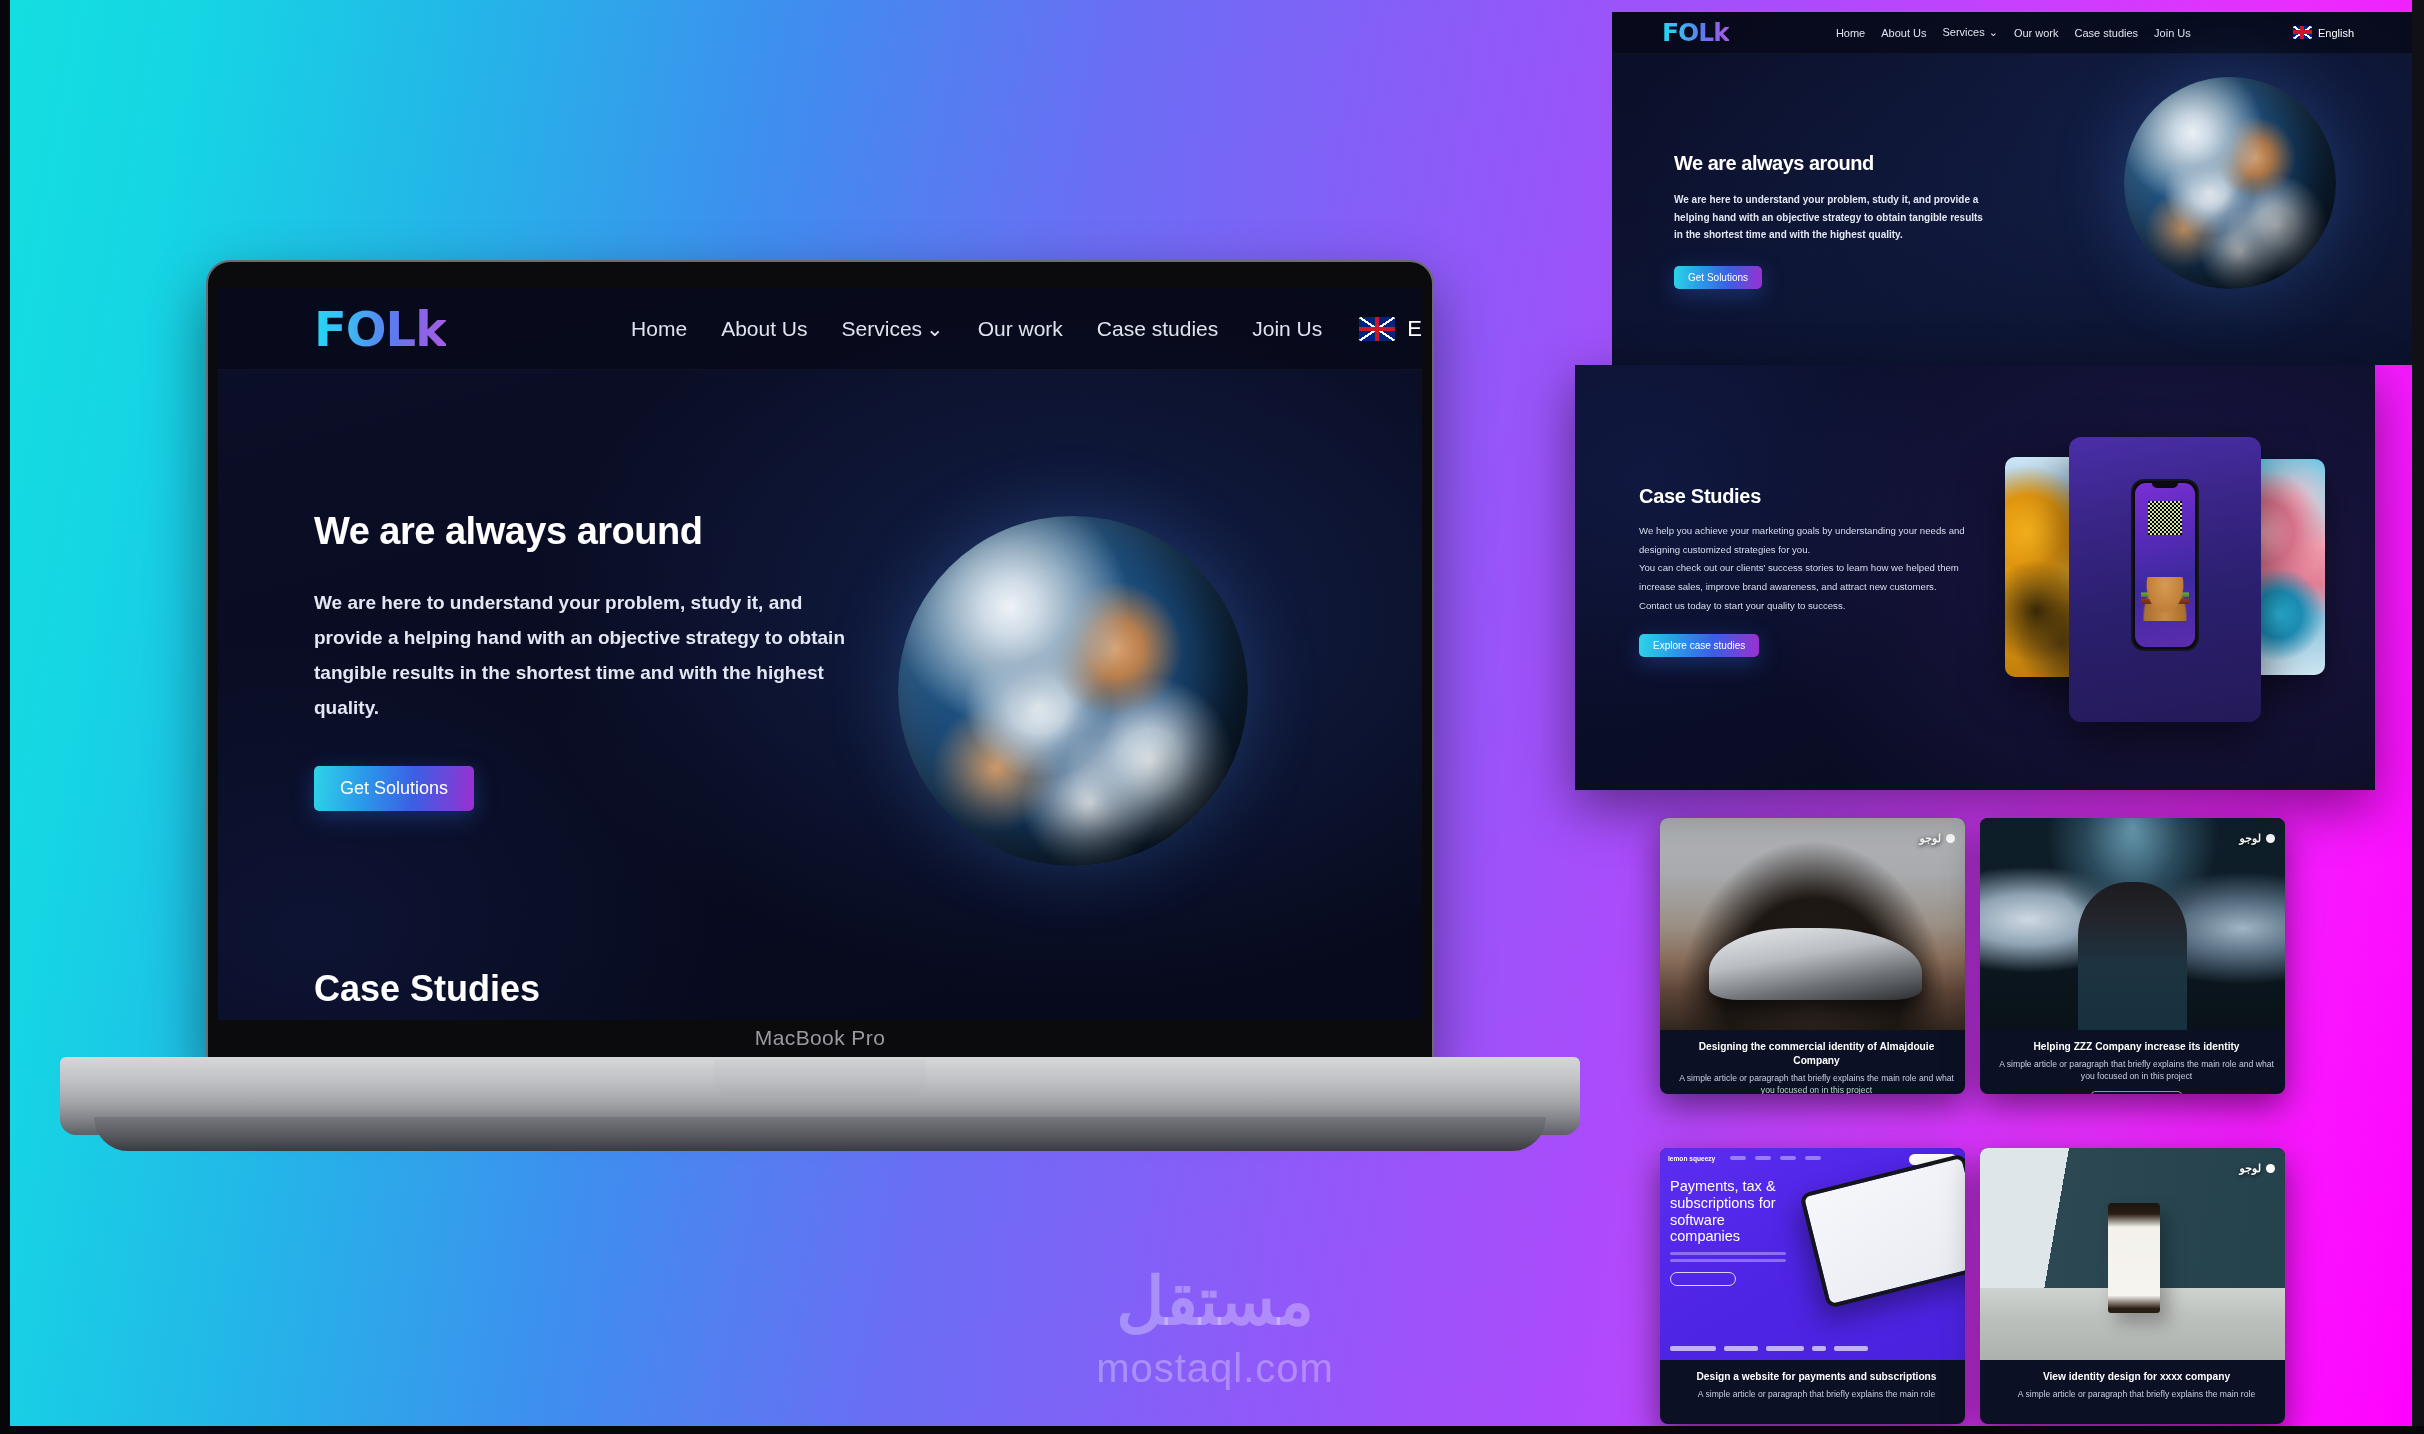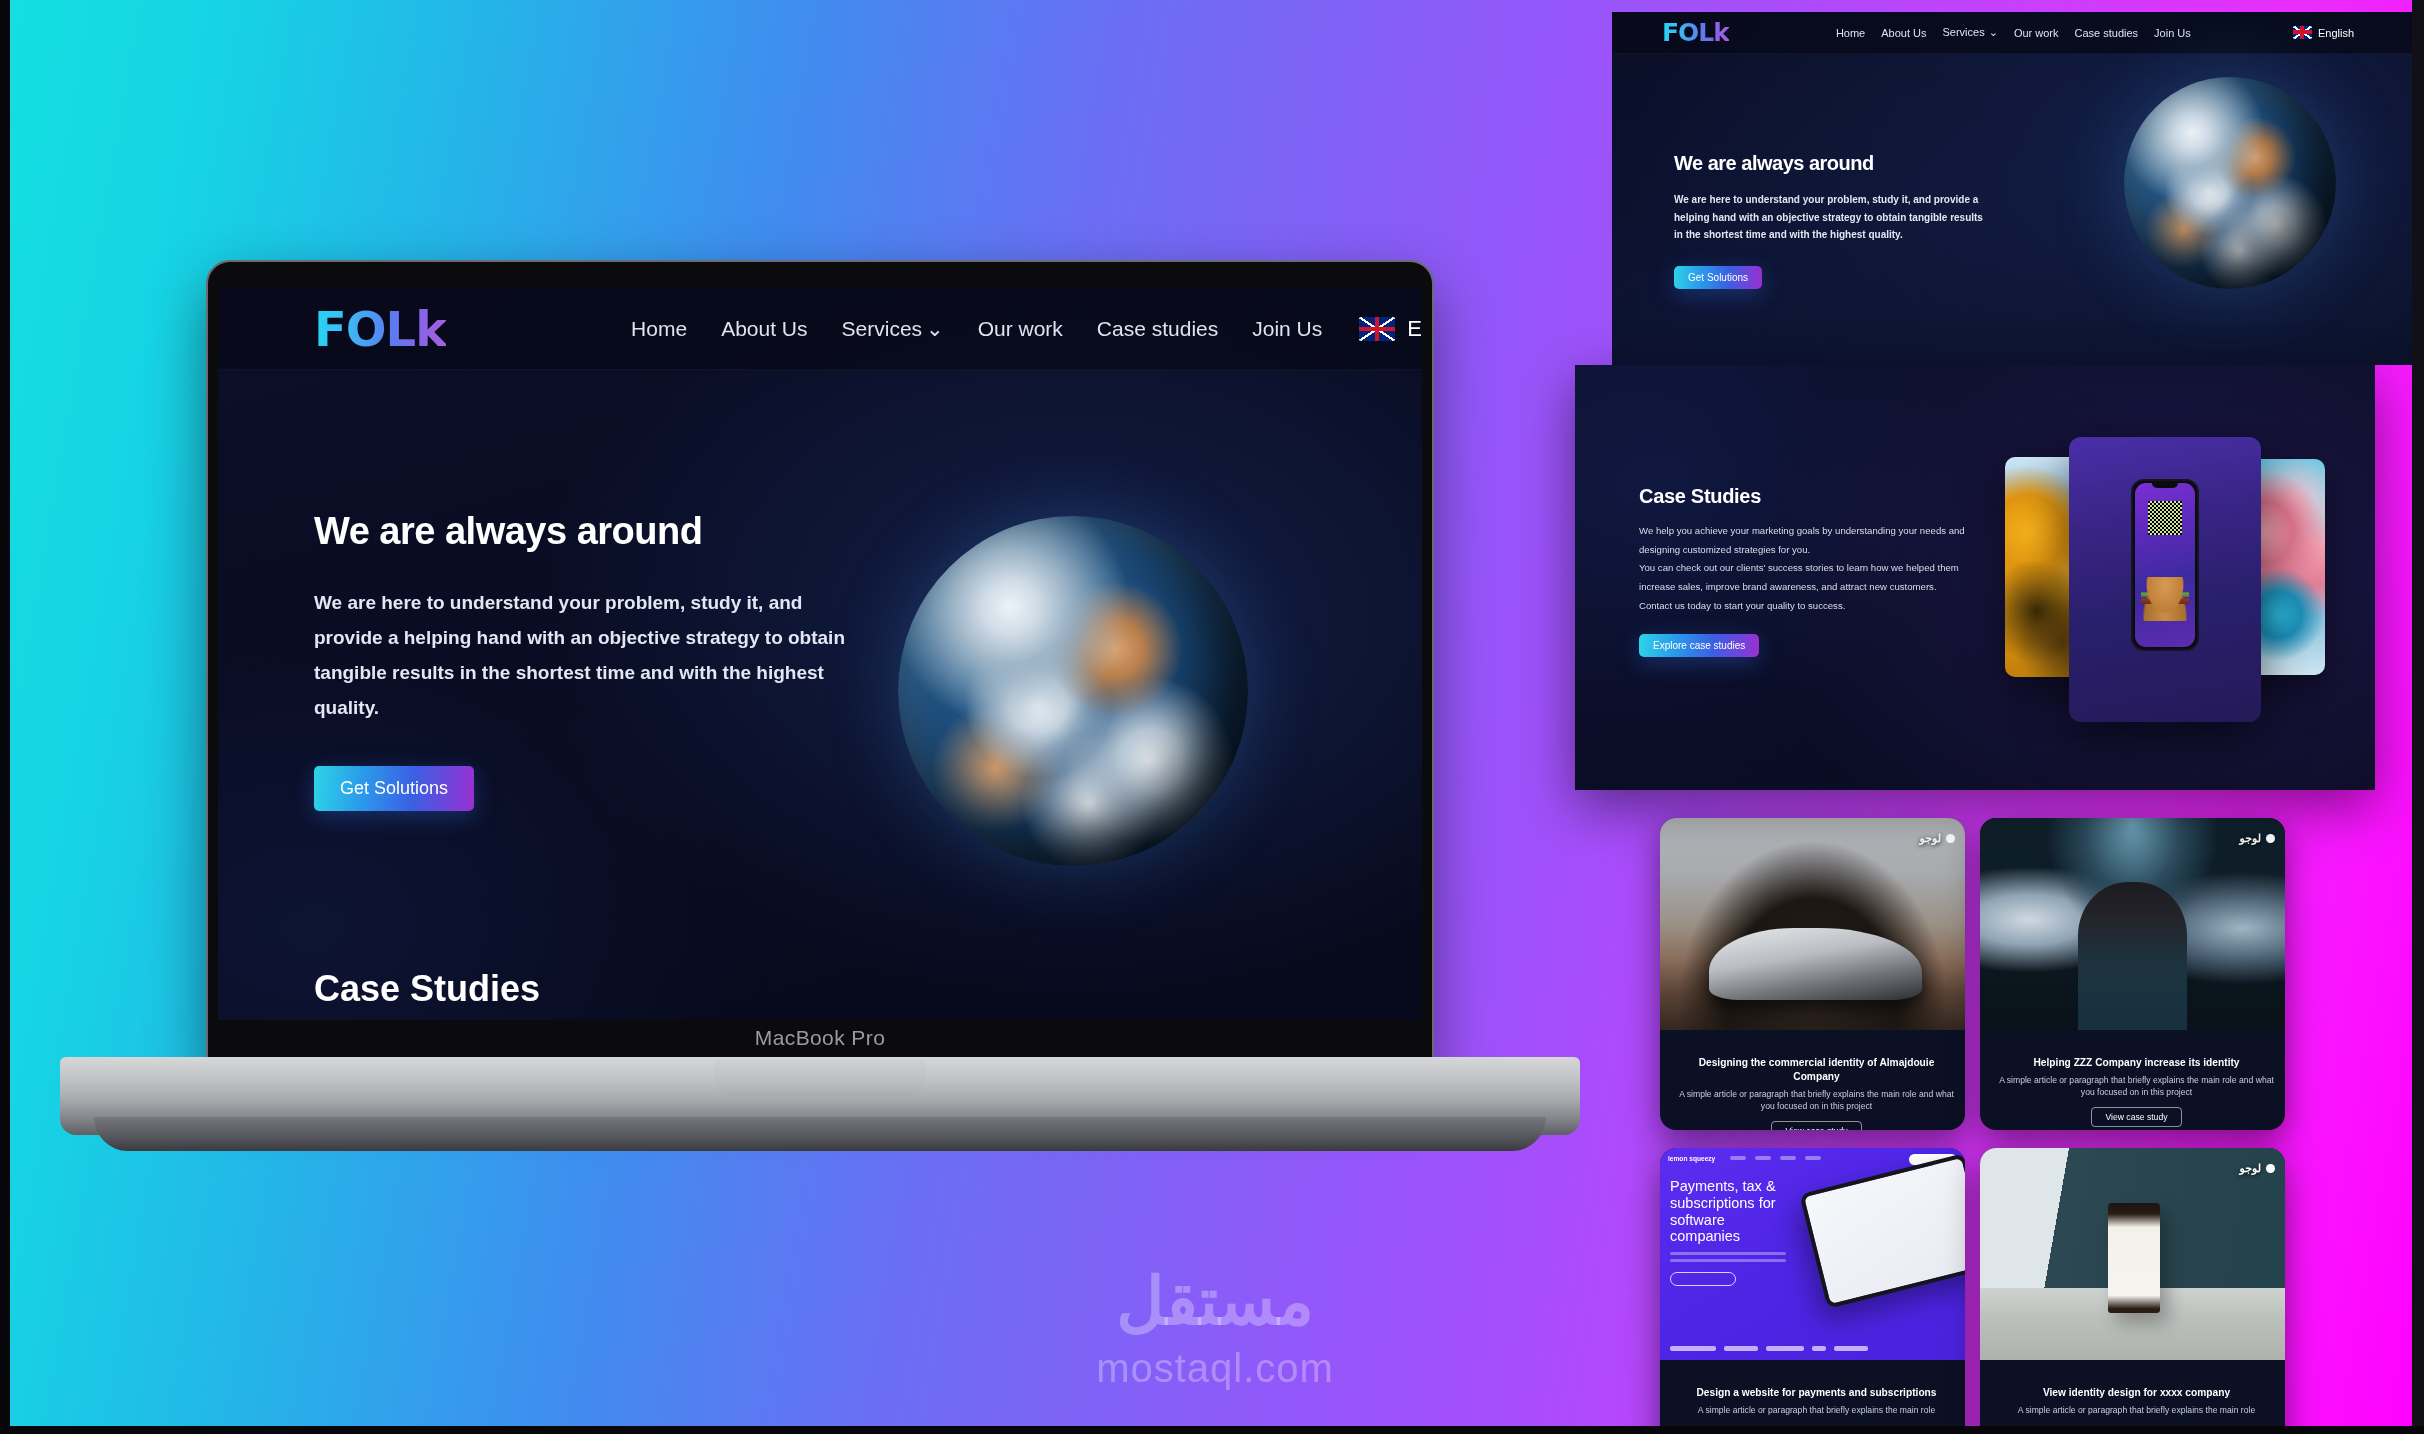--- a/index.html
+++ b/index.html
@@ -267,36 +267,36 @@
       radial-gradient(ellipse at 50% 92%, #c98d45 0%, #a96f2e 60%, transparent 66%);
   }
 
   
   .cards-wrap{ position:absolute; left:1612px; top:800px; width:800px; height:634px; z-index:11; }
   .divider{
     position:absolute; left:48px; top:-18px; width:690px; height:1px;
     background:linear-gradient(90deg, rgba(255,255,255,0.06), rgba(255,255,255,0.34), rgba(255,255,255,0.12));
   }
   .case-card{
-    position:absolute; width:305px; height:312px; border-radius:16px; overflow:hidden;
+    position:absolute; width:305px; height:276px; border-radius:8px; overflow:hidden;
     background:#0c1024; box-shadow:0 12px 34px rgba(0,0,0,0.5);
   }
   .cc1{ left:48px; top:18px; }
   .cc2{ left:368px; top:18px; }
   .cc3{ left:48px; top:348px; }
   .cc4{ left:368px; top:348px; }
   .cc-photo{ position:absolute; left:0; top:0; width:100%; height:212px; overflow:hidden; }
   .cc-logo{
     position:absolute; right:10px; top:14px; z-index:4;
     display:flex; align-items:center; gap:5px; color:#fff;
     font-size:11px; font-weight:700; direction:rtl;
     text-shadow:0 1px 4px rgba(0,0,0,0.8);
   }
   .cc-logo .dot{ width:9px; height:9px; border-radius:50%; background:#fff; display:inline-block; }
-  .cc-meta{ position:absolute; left:0; right:0; top:212px; bottom:0; padding:26px 10px 0; text-align:center;margin-left:8px; }
+  .cc-meta{ position:absolute; left:0; right:0; top:212px; bottom:0; padding:10px 10px 0; text-align:center;margin-left:8px; }
   .cc-title{ font-size:10.2px; font-weight:800; color:#fff; line-height:1.35; }
   .cc-desc{ font-size:8.6px; color:#c9cfe2; line-height:1.42; margin-top:4px; }
   .cc-btn{
     display:inline-block; margin-top:9px; padding:4px 14px; font-size:8.6px;
     color:#fff; border:1px solid rgba(255,255,255,0.55); border-radius:4px;
     background:transparent; cursor:pointer;
   }
 
   
   .ph-car{

